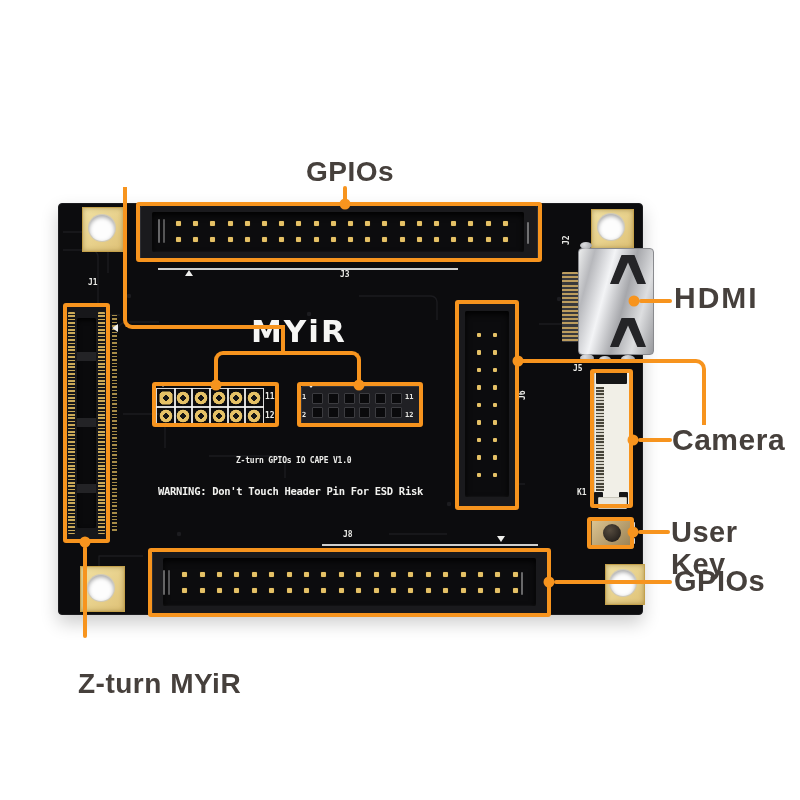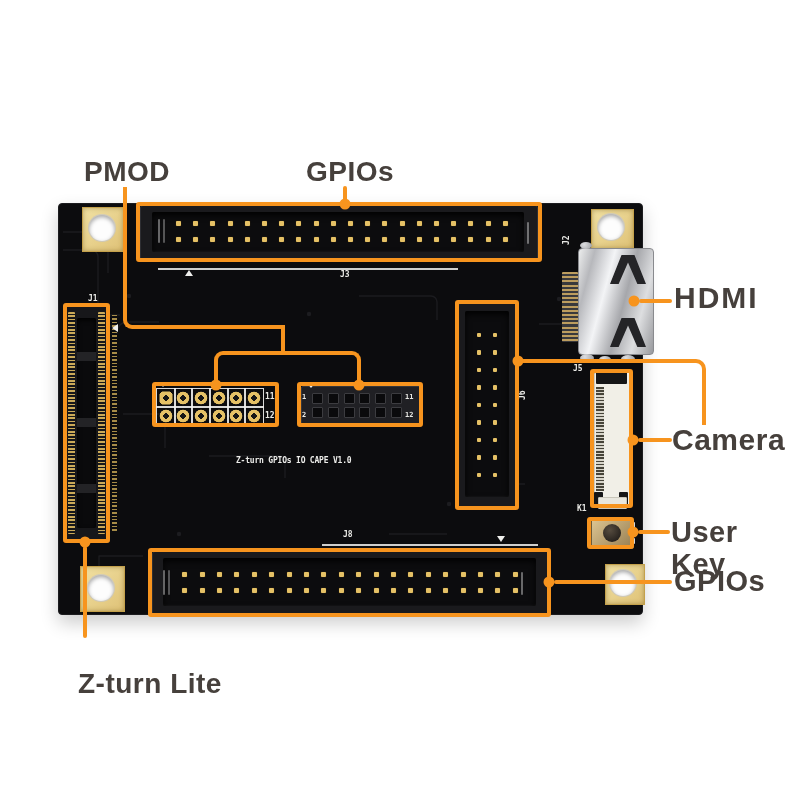--- a/index.html
+++ b/index.html
@@ -307,28 +307,30 @@
       <span></span>
       <span></span>
       <span></span>
     </div>
   <div class="tri" style="left:307px;top:383px;border-width:5px 4px 0 4px;border-color:#efefec transparent transparent transparent"></div>
   <span class="ref" style="left:302px;top:393px;font-size:7px">1</span>
   <span class="ref" style="left:302px;top:411px;font-size:7px">2</span>
   <span class="ref" style="left:405px;top:393px;font-size:7px">11</span>
   <span class="ref" style="left:405px;top:411px;font-size:7px">12</span>
 
+  <span class="logo">MYiR</span>
   <span class="btitle">Z-turn GPIOs IO CAPE  V1.0</span>
-  <span class="ref" style="left:88px;top:294px">J1</span>
+  <span class="bwarn">WARNING: Don't Touch Header Pin For ESD Risk</span>
+  <span class="ref" style="left:88px;top:278px">J1</span>
   <span class="ref rot" style="left:562px;top:245px">J2</span>
   <span class="ref" style="left:340px;top:270px">J3</span>
   <span class="ref" style="left:573px;top:364px">J5</span>
   <span class="ref rot" style="left:518px;top:400px">J6</span>
   <span class="ref" style="left:343px;top:530px">J8</span>
-  <span class="ref" style="left:577px;top:504px">K1</span>
+  <span class="ref" style="left:577px;top:488px">K1</span>
   <div class="sline" style="left:158px;top:268px;width:300px"></div>
   <div class="tri" style="left:185px;top:270px;border-width:0 4px 6px 4px;border-color:transparent transparent #efefec transparent"></div>
   <div class="sline" style="left:322px;top:544px;width:216px"></div>
   <div class="tri" style="left:497px;top:536px;border-width:6px 4px 0 4px;border-color:#efefec transparent transparent transparent"></div>
 
   <div class="abox" style="left:136px;top:202px;width:406px;height:60px"></div>
   <div class="abox" style="left:148px;top:548px;width:403px;height:69px"></div>
   <div class="abox" style="left:455px;top:300px;width:64px;height:210px"></div>
   <div class="abox" style="left:590px;top:369px;width:43px;height:139px"></div>
   <div class="abox" style="left:587px;top:517px;width:47px;height:32px"></div>
@@ -350,21 +352,20 @@
   <div class="adot" style="left:345px;top:204px"></div>
   <div class="adot" style="left:216px;top:385px"></div>
   <div class="adot" style="left:359px;top:385px"></div>
   <div class="adot" style="left:518px;top:361px"></div>
   <div class="adot" style="left:634px;top:301px"></div>
   <div class="adot" style="left:633px;top:440px"></div>
   <div class="adot" style="left:633px;top:532px"></div>
   <div class="adot" style="left:549px;top:582px"></div>
   <div class="adot" style="left:85px;top:542px"></div>
 
-  <span class="callout" style="left:84px;top:156px;font-size:28px">PMOD</span>
   <span class="callout" style="left:306px;top:156px;font-size:28px">GPIOs</span>
   <span class="callout" style="left:672px;top:423px;font-size:30px">Camera</span>
   <span class="callout" style="left:674px;top:281px;font-size:30px;letter-spacing:2px">HDMI</span>
   <span class="callout" style="left:671px;top:516px;font-size:29px">User Key</span>
   <span class="callout" style="left:674px;top:565px;font-size:29px">GPIOs</span>
-  <span class="callout" style="left:78px;top:668px;font-size:28px">Z-turn Lite</span>
+  <span class="callout" style="left:78px;top:668px;font-size:28px">Z-turn MYiR</span>
 
 </div>
 
 </body></html>

